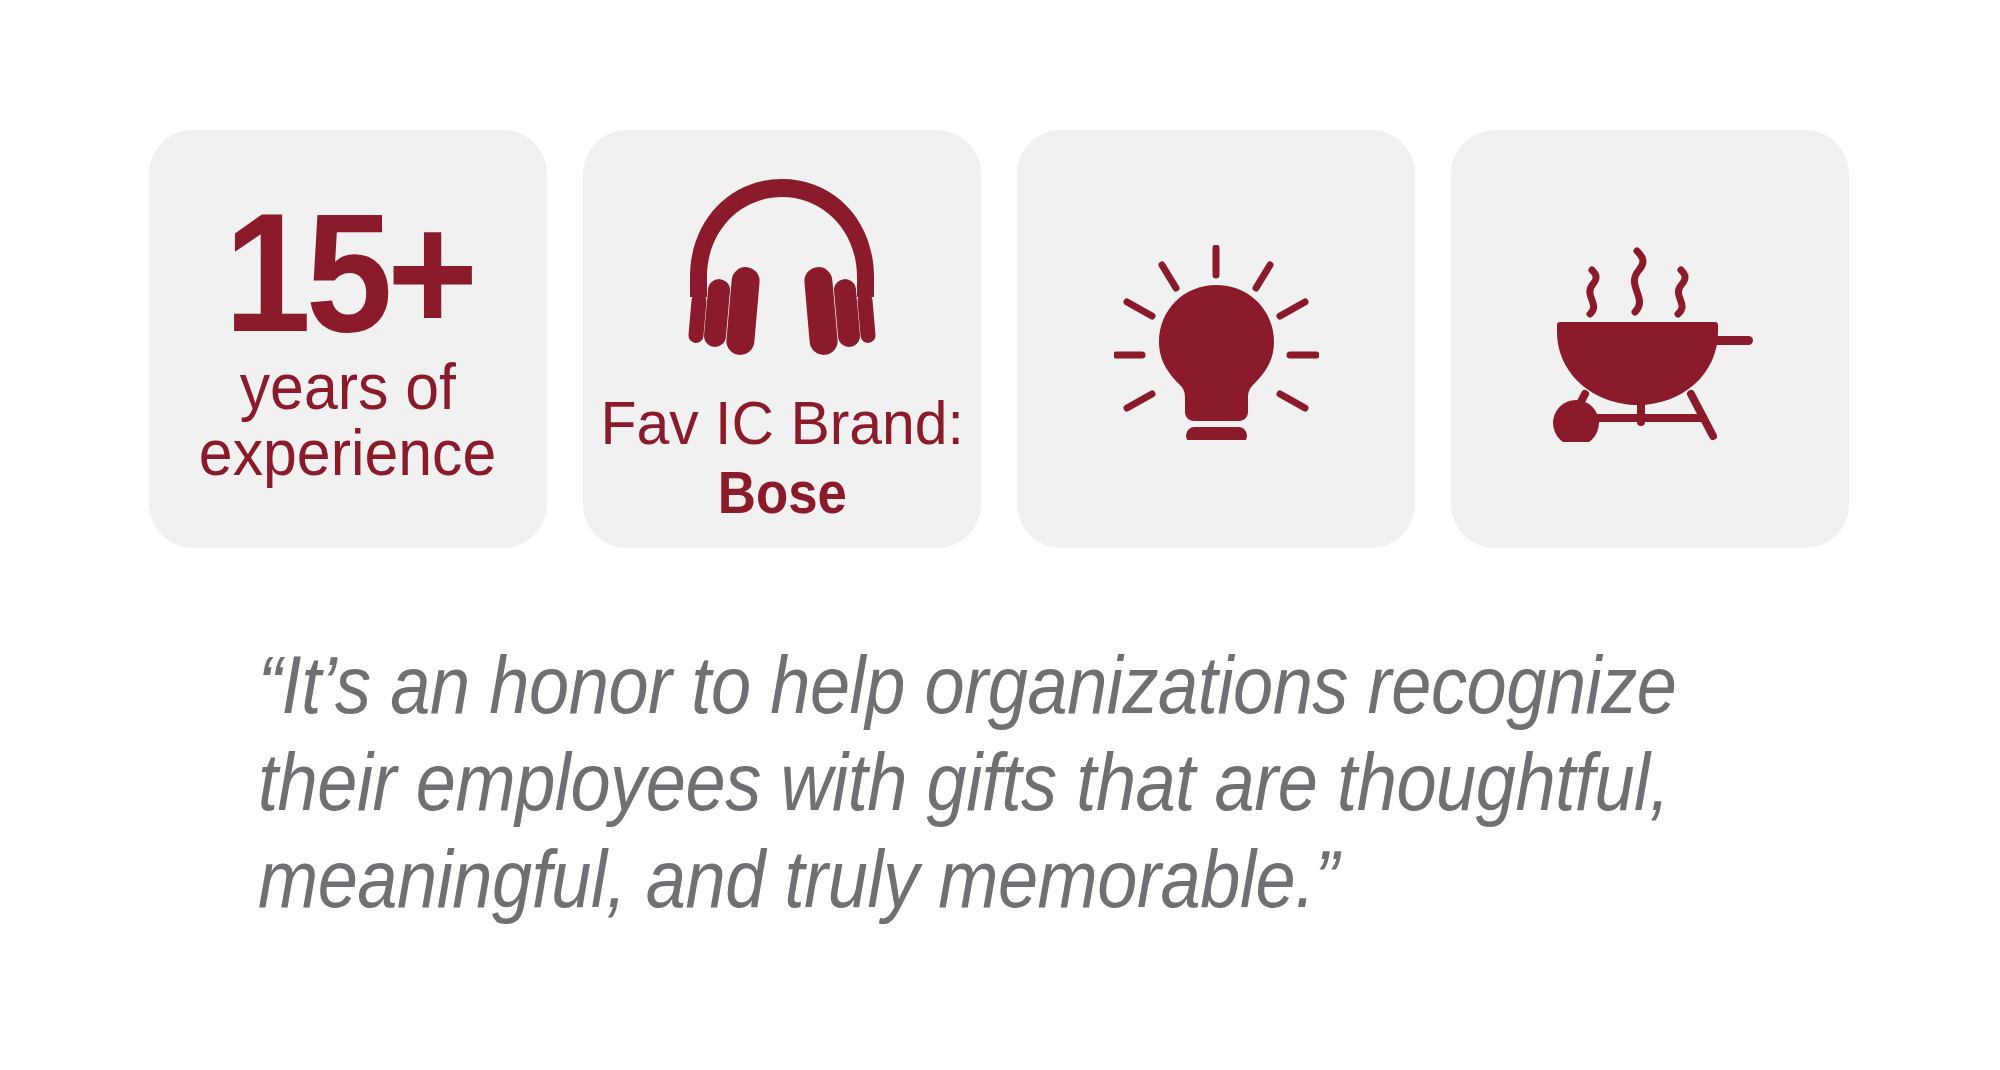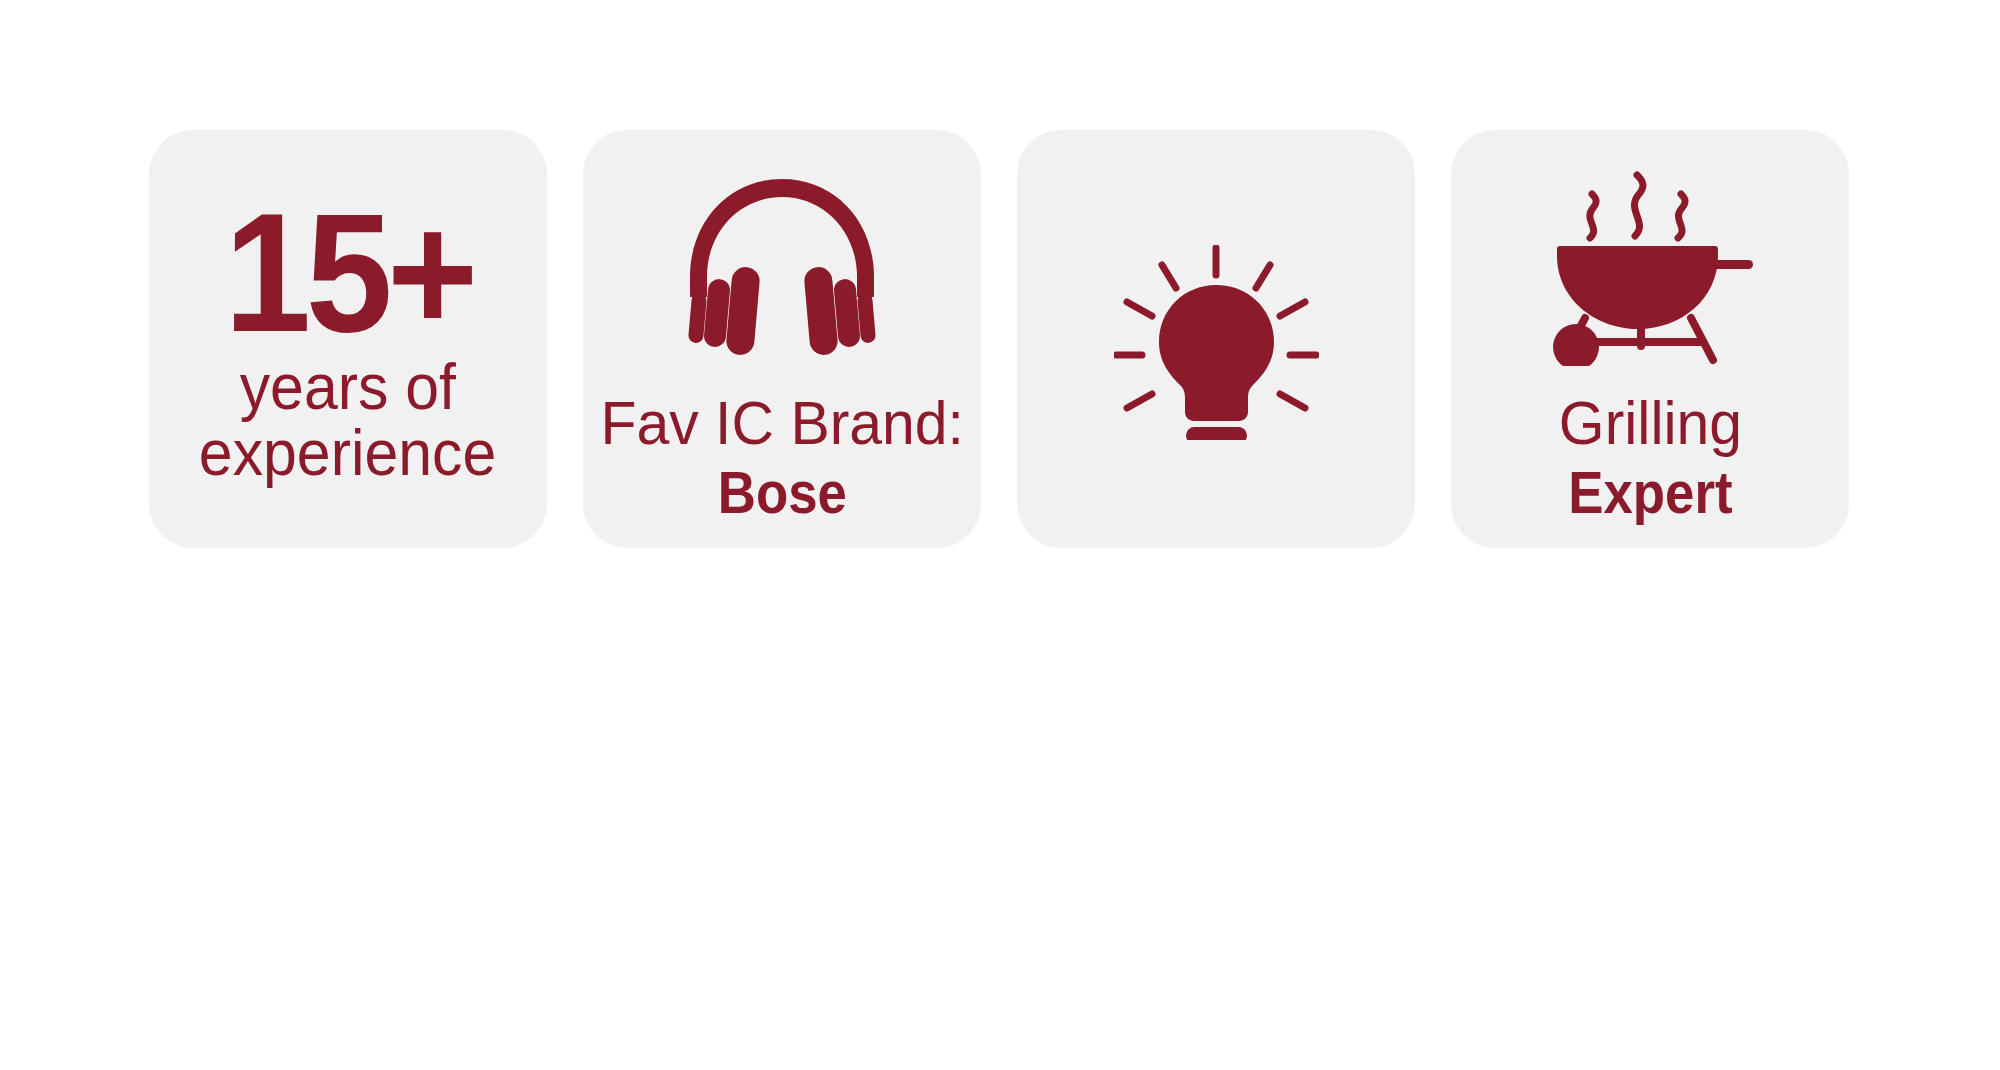--- a/index.html
+++ b/index.html
@@ -223,22 +223,23 @@
             <line x1="42" y1="152" x2="20" y2="194"></line>
             <line x1="98" y1="162" x2="98" y2="180"></line>
             <line x1="148" y1="152" x2="170" y2="194"></line>
 
             <line x1="36" y1="176" x2="158" y2="176"></line>
           </g>
 
           <circle cx="33" cy="181" r="23" fill="#8B1B2B"></circle>
         </svg>
       </div>
-      <div class="badge-labels">
-        <div class="label-top">Grilling</div>
-        <div class="label-bottom">Expert</div>
-      </div>
     </div>
 
   </div>
 
+  <blockquote class="quote-block">
+    <div class="quote-line">“It’s an honor to help organizations recognize</div>
+    <div class="quote-line">their employees with gifts that are thoughtful,</div>
+    <div class="quote-line">meaningful, and truly memorable.”</div>
+  </blockquote>
 
 </div>
 
 </body></html>

